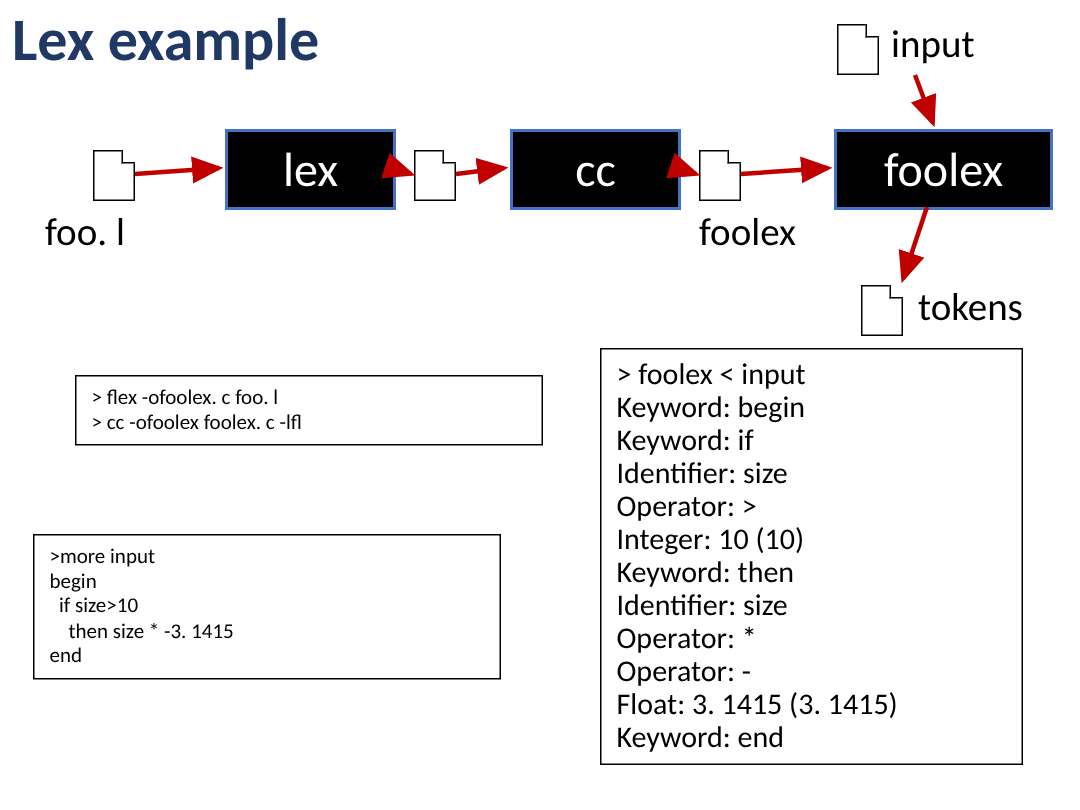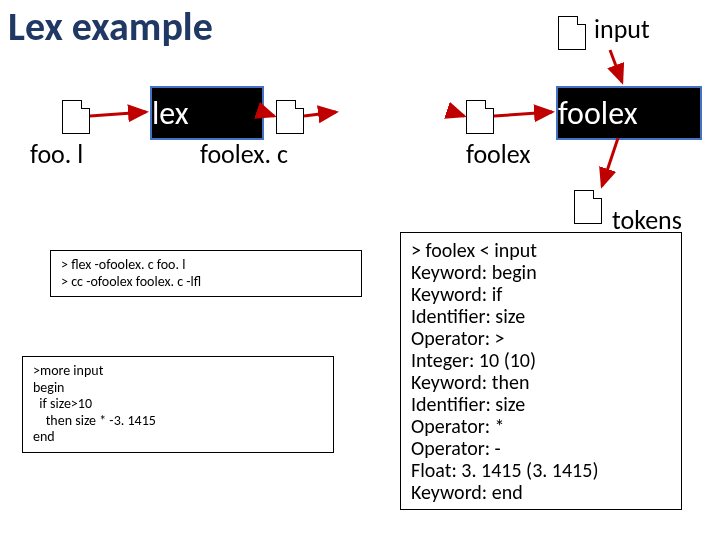--- a/index.html
+++ b/index.html
@@ -1,20 +1,20 @@
 <!DOCTYPE html>
 <html><head>
 <meta charset="utf-8">
 <style>
 html,body{margin:0;padding:0;width:720px;height:540px;background:#fff;font-family:Calibri,Arial,sans-serif;color:#000;overflow:hidden}
 .stage{position:relative;width:720px;height:540px}
 .title{position:absolute;left:8px;top:2px;font-size:40px;font-weight:700;color:#1f3864}
 .doc{position:absolute;width:26px;height:32px;background:#fff;border:1px solid #000}
 .doc::after{content:"";position:absolute;top:-1px;right:-1px;width:8px;height:8px;background:#fff;border-left:1px solid #000;border-bottom:1px solid #000}
-.procbox{position:absolute;background:#000;border:2px solid #4472c4;display:flex;align-items:center;justify-content:flex-start}
+.procbox{position:absolute;background:#000;border:2px solid #4472c4;display:flex;align-items:center;justify-content:center}
 .procbox span{color:#fff;font-size:32px;font-family:Calibri,Arial,sans-serif}
 .lbl{position:absolute;font-size:26px;color:#000;white-space:nowrap}
 .lbl-it{}
 .codebox{position:absolute;border:1px solid #000;padding:6px 10px;font-size:14px;line-height:1.18;background:#fff;white-space:pre}
 svg.arrows{position:absolute;left:0;top:0;width:720px;height:540px;pointer-events:none}
 </style>
 </head>
 <body>
 
 <div class="stage">
@@ -22,35 +22,37 @@
   <div class="title">Lex example</div>
 
   <div class="doc" style="left:62px;top:100px"></div>
 
   <div class="procbox" style="left:150px;top:86px;width:110px;height:50px">
     <span>lex</span>
   </div>
 
   <div class="doc" style="left:276px;top:100px"></div>
 
+  <div class="procbox" style="left:340px;top:86px;width:110px;height:50px">
+    <span>cc</span>
+  </div>
 
   <div class="doc" style="left:466px;top:100px"></div>
 
   <div class="procbox" style="left:556px;top:86px;width:142px;height:50px">
     <span>foolex</span>
   </div>
 
   <div class="doc" style="left:558px;top:16px"></div>
   <div class="lbl lbl-it" style="left:594px;top:13px">input</div>
 
   <div class="doc" style="left:574px;top:190px"></div>
-  <div class="lbl lbl-it" style="left:612px;top:204px">tokens</div>
+  <div class="lbl lbl-it" style="left:612px;top:188px">tokens</div>
 
   <div class="lbl" style="left:30px;top:138px">foo. l</div>
-  <div class="lbl" style="left:200px;top:138px">foolex. c</div>
   <div class="lbl" style="left:466px;top:138px">foolex</div>
 
   <svg class="arrows">
     <defs>
       <marker id="ar" markerWidth="8" markerHeight="8" refX="6" refY="3" orient="auto">
         <path d="M0,0 L7,3 L0,6 Z" fill="#c00000"></path>
       </marker>
     </defs>
 
     <line x1="90" y1="116" x2="146" y2="112" stroke="#c00000" stroke-width="3" marker-end="url(#ar)"></line>

